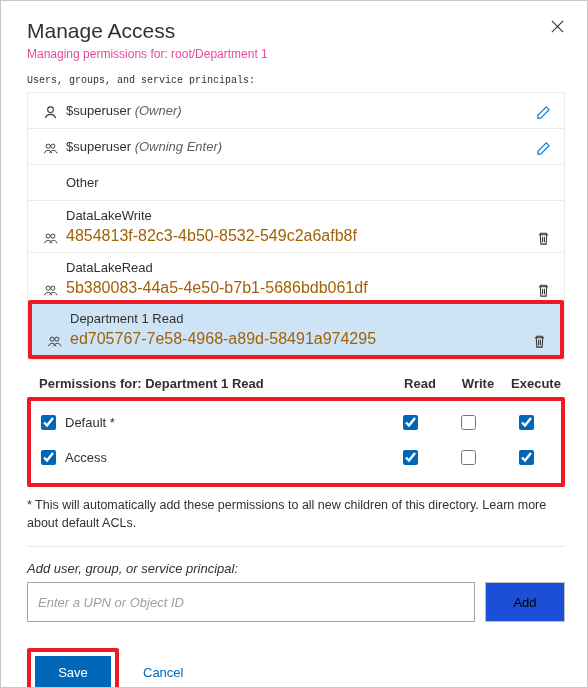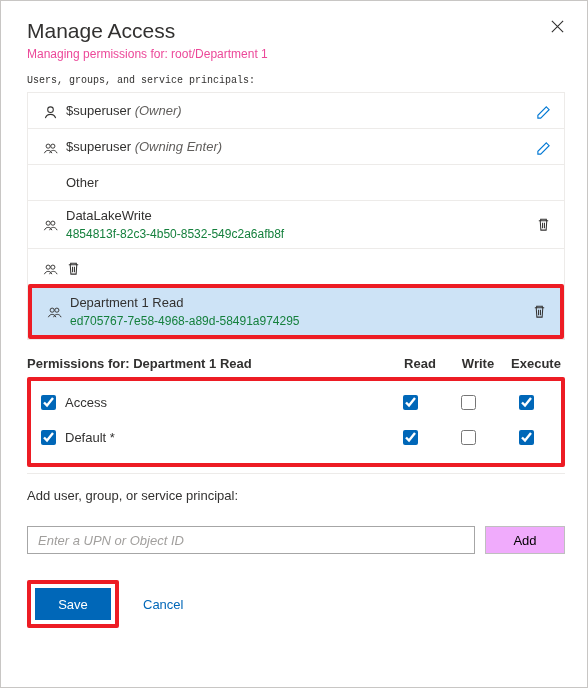--- a/index.html
+++ b/index.html
@@ -27,48 +27,48 @@
   .subhead { color: #ec4899; font-size: 12px; margin: 2px 0 14px 0; }
   .sec-label { font-size: 10px; margin: 6px 0 6px 0; font-family: Liberation Mono, monospace; }
   .list { border: 1px solid #edebe9; border-top: none; }
   .row {
     display: flex; align-items: flex-end;
     border-top: 1px solid #edebe9;
     padding: 8px 10px 8px 10px;
     min-height: 36px;
     position: relative;
   }
-  .row.two { align-items: center; padding-top: 6px; padding-bottom: 6px; }
+  .row.two { align-items: flex-end; padding-top: 6px; padding-bottom: 6px; }
   .row-icon { width: 24px; display: flex; justify-content: center; align-items: flex-start; padding-top: 2px; }
   .row-text { flex: 1; padding-left: 4px; line-height: 1.35; }
-  .row-text .guid { font-size: 12px; color: #15803d; margin-top: 48px; }
+  .row-text .guid { font-size: 16px; color: #a16207; margin-top: 48px; }
   .row-text .italic { font-style: italic; color: #605e5c; }
   .row-action { width: 22px; display:flex; justify-content:center; color:#323130; }
   .svg-ico { width:15px; height:15px; stroke:#323130; fill:none; }
   .svg-edit { stroke:#0078d4; }
   .row-red { border: 4px solid #ed1c24; border-radius: 2px; }
   .row.selected { background: #cde3f6; }
   .row.partial { border-bottom: none; }
-  .perm-head { display:flex; align-items:center; margin: 16px 0 6px 0; font-size:13px; }
+  .perm-head { display:flex; align-items:center; margin: 16px 0 6px 12px; font-size:13px; }
   .perm-head .name { font-weight: 600; }
   .perm-cols { margin-left:auto; display:flex; }
   .perm-col { width: 58px; text-align:center; font-weight:600; }
   .red-box { border: 4px solid #ed1c24; padding: 4px 6px 8px 6px; border-radius:2px; }
   .perm-row { display:flex; align-items:center; padding: 7px 0; }
   .perm-row .plabel { padding-left: 6px; }
   .perm-checks { margin-left:auto; display:flex; }
   .perm-checks .cell { width:58px; text-align:center; }
   input[type=checkbox] { width:15px; height:15px; accent-color:#0067b8; }
   .note { font-size: 12.5px; color:#323130; margin: 10px 0 14px 0; line-height:1.4; }
   .divider { height:1px; background:#edebe9; margin: 6px 0 14px 0; }
-  .add-label { font-size:13px; margin-bottom:23px; }
+  .add-label { font-size:13px; margin-bottom:6px;font-style:italic; }
   .add-row { display:flex; gap:10px; align-items:stretch; margin-bottom: 26px;}
-  .add-input { flex:1; border:1px solid #a6a6a6; height:28px; padding:0 10px; font-size:13px; color:#323130; font-family:inherit; }
+  .add-input { flex:1; border:1px solid #a6a6a6; height:40px; padding:0 10px; font-size:13px; color:#323130; font-family:inherit; }
   .add-input::placeholder { color:#a19f9d; font-style: italic; }
-  .btn-add { width:80px; border:1px solid #bfbfbf; background:#f0abfc; font-size:13px; cursor:pointer; font-family:inherit;}
+  .btn-add { width:80px; border:1px solid #bfbfbf; background:#1d4ed8; font-size:13px; cursor:pointer; font-family:inherit;}
   .footer-row { display:flex; align-items:center; gap:24px; }
   .save-wrap { border:4px solid #ed1c24; padding:4px; border-radius:2px; }
   .btn-primary { background:#0067b8; color:#fff; border:none; width:76px; height:32px; font-size:13px; cursor:pointer; font-family:inherit;}
   .link { color:#0067b8; cursor:pointer; font-size:13px; }
 </style>
 </head>
 <body>
 
 <div class="panel">
 
@@ -145,20 +145,23 @@
       </span>
     </div>
 
     <div class="row two partial" style="padding-bottom:2px;">
       <span class="row-icon">
         <svg class="svg-ico" viewBox="0 0 16 16" stroke-width="1">
             <circle cx="5.5" cy="5.5" r="2.2"></circle>
             <circle cx="10.5" cy="5.5" r="2.2"></circle>
             <path d="M1.5 13c.8-2.3 2.8-3 4-3s3.2.7 4 3M7 13c.8-2.3 2.8-3 4-3s3.2.7 4 3"></path>
           </svg>
+      </span>
+      <span class="row-text">
+        <span>DataLakeRead</span><br><span class="guid">5b380083-44a5-4e50-b7b1-5686bdb061df</span>
       </span>
       <span class="row-action">
         <svg class="svg-ico" viewBox="0 0 16 16" stroke-width="1.1">
             <path d="M3 4h10M5 4V2.5h6V4M4.5 4l.7 10h5.6l.7-10M7 6v6M9 6v6"></path>
           </svg>
       </span>
     </div>
 
     <div class="row-red">
       <div class="row two selected" style="border-top:none;">
@@ -186,38 +189,39 @@
     <span class="perm-cols">
       <span class="perm-col">Read</span>
       <span class="perm-col">Write</span>
       <span class="perm-col">Execute</span>
     </span>
   </div>
 
   <div class="red-box">
     <div class="perm-row">
       <input type="checkbox" checked="" style="">
+      <span class="plabel">Default *</span>
+      <span class="perm-checks">
+        <span class="cell"><input type="checkbox" checked="" style=""></span>
+        <span class="cell"><input type="checkbox" style=""></span>
+        <span class="cell"><input type="checkbox" checked="" style=""></span>
+      </span>
+    </div>
+    <div class="perm-row">
+      <input type="checkbox" checked="" style="">
       <span class="plabel">Access</span>
       <span class="perm-checks">
         <span class="cell"><input type="checkbox" checked="" style=""></span>
         <span class="cell"><input type="checkbox" style=""></span>
         <span class="cell"><input type="checkbox" checked="" style=""></span>
       </span>
     </div>
-    <div class="perm-row">
-      <input type="checkbox" checked="" style="">
-      <span class="plabel">Default *</span>
-      <span class="perm-checks">
-        <span class="cell"><input type="checkbox" checked="" style=""></span>
-        <span class="cell"><input type="checkbox" style=""></span>
-        <span class="cell"><input type="checkbox" checked="" style=""></span>
-      </span>
-    </div>
-  </div>
-
+  </div>
+
+  <div class="note">* This will automatically add these permissions to all new children of this directory. Learn more about default ACLs.</div>
   <div class="divider"></div>
 
   <div class="add-label">Add user, group, or service principal:</div>
   <div class="add-row">
     <input class="add-input" placeholder="Enter a UPN or Object ID" style="">
     <button class="btn-add">Add</button>
   </div>
 
   <div class="footer-row">
     <span class="save-wrap">

